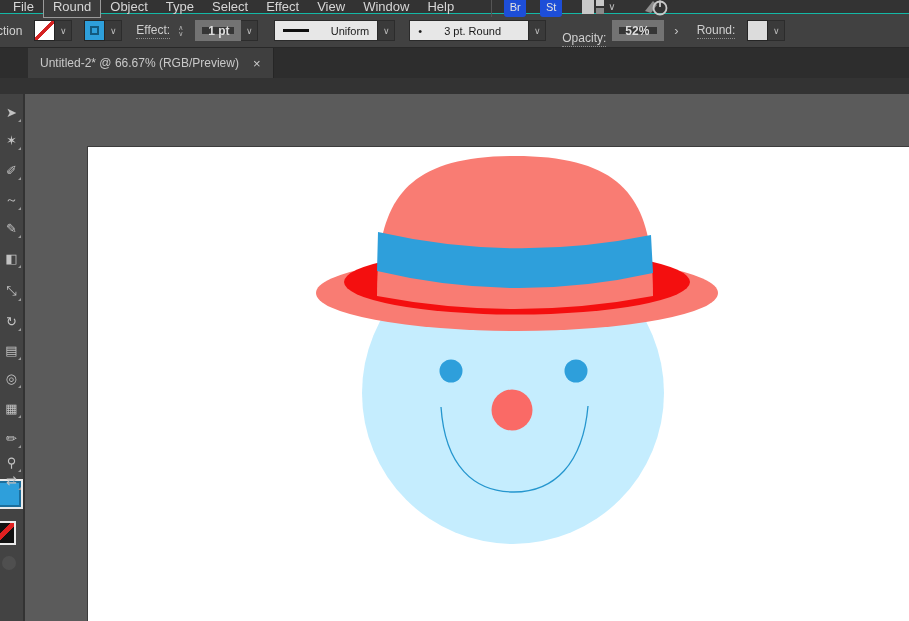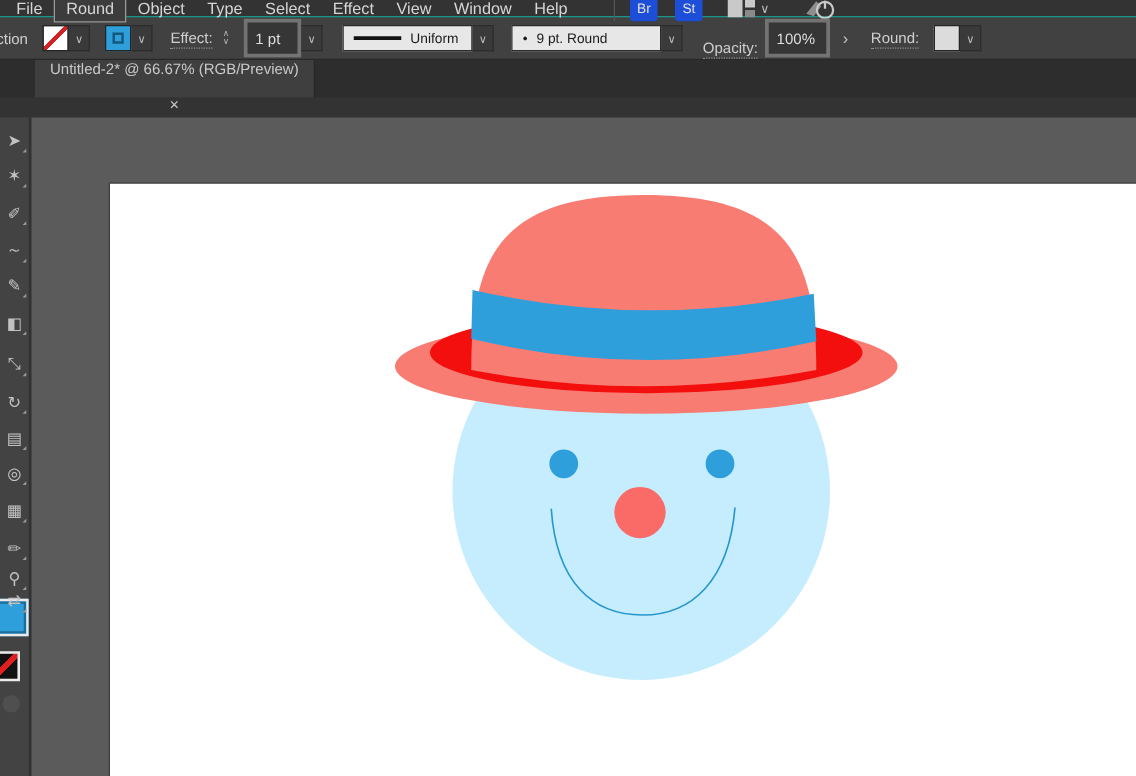--- a/index.html
+++ b/index.html
@@ -46,42 +46,41 @@
   .swatch.stroke-blue .frame { width: 9px; height: 9px; border: 2px solid #13597e; background: transparent; }
   .swatch.style-swatch { background: #dcdcdc; }
   .drop-btn {
     width: 17px; height: 21px; background: #3a3a3a; color: #bdbdbd;
     display: flex; align-items: center; justify-content: center; font-size: 9px;
     border: 1px solid #2c2c2c; border-left: none;
   }
   .bar-label { color: #cfcfcf; border-bottom: 1px dotted #8f8f8f; padding-bottom: 1px; white-space: nowrap; }
   .stepper { display: flex; flex-direction: column; color: #b5b5b5; font-size: 7px; line-height: 6px; margin-left: 2px; }
   .dark-field {
-    height: 31px; background: #363636; border: 3px solid #737373; color: #dedede;
-    display: flex; align-items: center; padding: 0 6px; white-space: nowrap;
+    height: 21px; background: #363636; border: 7px solid #737373; color: #dedede;
+    display: flex; align-items: center; padding: 0 6px; white-space: nowrap; font-weight: bold;
   }
   .light-field {
     height: 21px; background: #e7e7e7; border: 1px solid #2b2b2b; color: #1a1a1a;
-    display: flex; align-items: center; padding: 0 8px; gap: 7px; white-space: nowrap; font-size: 11px;
+    display: flex; align-items: center; padding: 0 8px; gap: 22px; white-space: nowrap; font-size: 11px;
   }
   .stroke-line { width: 38px; height: 3px; background: #111; }
   .opacity-more { color: #c5c5c5; font-size: 13px; padding: 0 4px; }
   .bar-button {
     height: 22px; border: 1px solid #8a8a8a; border-radius: 3px; background: #454545;
     color: #e3e3e3; font-size: 12px; padding: 0 12px; display: flex; align-items: center;
     white-space: nowrap;
   }
 
   
   .tab-bar { height: 30px; background: #2d2d2d; display: flex; align-items: flex-end; }
   .doc-tab {
     margin-left: 28px; height: 30px; background: #3f3f3f; color: #c9c9c9;
     font-size: 12px; display: flex; align-items: center; padding: 0 12px; gap: 14px;
     border-right: 1px solid #262626;
-    flex-direction: column;
   }
   .tab-close { color: #cccccc; font-size: 13px; cursor: default; }
 
   
   .main { position: absolute; top: 94px; left: 0; right: 0; bottom: 0; }
   .toolbar {
     position: absolute; left: 0; top: 0; bottom: 0; width: 25px;
     background: #434343; border-right: 2px solid #333; overflow: hidden; z-index: 2;
   }
   .tool {
@@ -181,27 +180,27 @@
     <div class="light-field" style="width:104px;">
       <span class="stroke-line"></span>
       <span>Uniform</span>
     </div>
     <div class="drop-btn">∨</div>
   </div>
 
   <div class="swatch-group" style="margin-left:8px;">
     <div class="light-field" style="width:120px;">
       <span>•</span>
-      <span>9 pt. Round</span>
+      <span>3 pt. Round</span>
     </div>
     <div class="drop-btn">∨</div>
   </div>
 
   <span class="bar-label" style="margin-left:10px;margin-top:16px;">Opacity:</span>
-  <div class="dark-field" style="width:52px;">100%</div>
+  <div class="dark-field" style="width:52px;">52%</div>
   <span class="opacity-more">›</span>
 
   <span class="bar-label" style="margin-left:8px;">Round:</span>
   <div class="swatch-group">
     <div class="swatch style-swatch"></div>
     <div class="drop-btn">∨</div>
   </div>
 
 
 </div>

